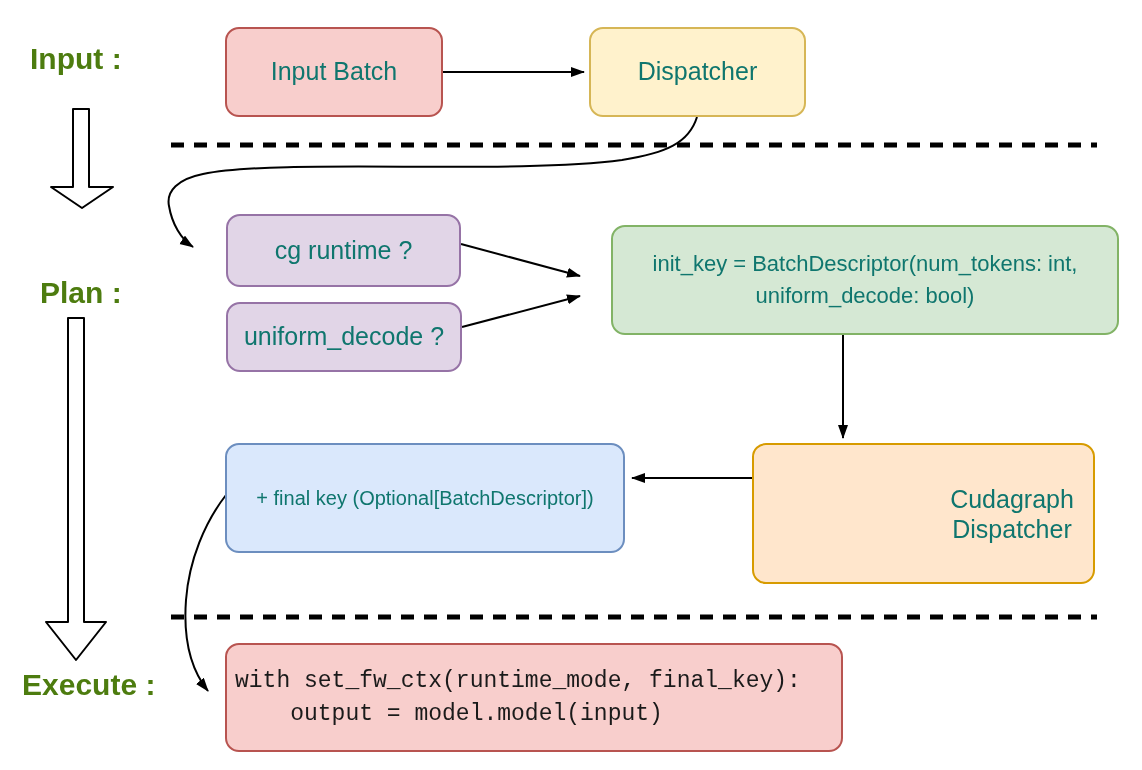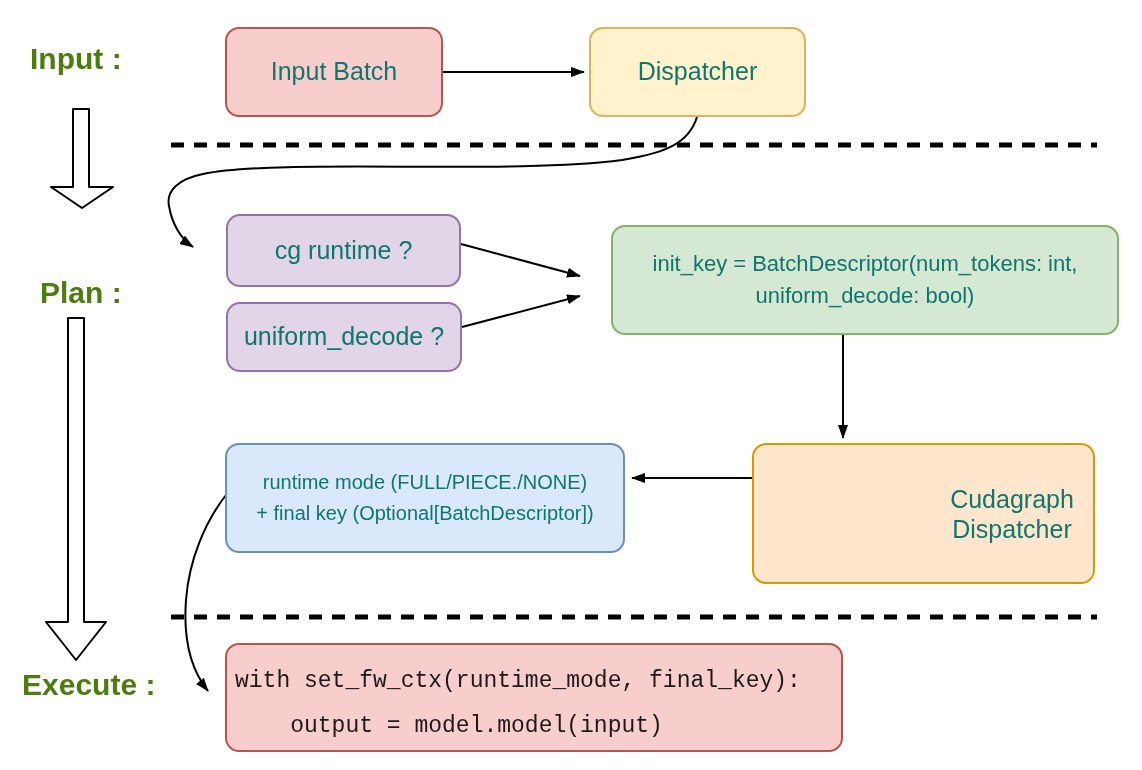--- a/index.html
+++ b/index.html
@@ -36,21 +36,21 @@
   .n-dispatcher .inner-text{width:162px;display:flex;flex-direction:column;align-items:center;justify-content:center;height:100%;line-height:30px;}
   .n-dispatch{left:755px;top:445px;width:178px;height:70px;font-size:24px;}
   .n-runtime{left:225px;top:443px;width:400px;height:110px;font-size:20px;line-height:31px;}
   .n-code{
     left:225px;top:643px;width:618px;height:109px;
     font-family:"Liberation Mono", monospace;
     font-size:23px;line-height:33px;
     align-items:flex-start;justify-content:center;
     padding-left:8px;text-align:left;color:#1a1a1a;
   }
-  .code-line{white-space:pre;margin-top:12px;}
+  .code-line{white-space:pre;}
 </style>
 </head>
 <body>
 
 <div class="canvas">
 
   <svg class="overlay" viewBox="0 0 1142 770" xmlns="http://www.w3.org/2000/svg">
     <defs>
       <marker id="arrow" markerUnits="userSpaceOnUse" markerWidth="16" markerHeight="12" refX="13" refY="5" orient="auto">
         <path d="M0,0 L14,5 L0,10 z" fill="#000"></path>
@@ -99,21 +99,20 @@
 
   <div class="node n-dispatcher" style="background: rgb(255, 230, 204); border-color: rgb(215, 155, 0);">
     <div class="inner-text">
       <span>Cudagraph</span>
       <span>Dispatcher</span>
     </div>
   </div>
 
 
   <div class="node n-runtime" style="background: rgb(218, 232, 252); border-color: rgb(108, 142, 191);">
-    <span>runtime mode (FULL/PIECE./NONE)</span>
     <span>+ final key (Optional[BatchDescriptor])</span>
   </div>
 
   <div class="node n-code" style="background: rgb(248, 206, 204); border-color: rgb(184, 84, 80);">
     <span class="code-line">with set_fw_ctx(runtime_mode, final_key):</span>
     <span class="code-line">    output = model.model(input)</span>
   </div>
 
 </div>
 

